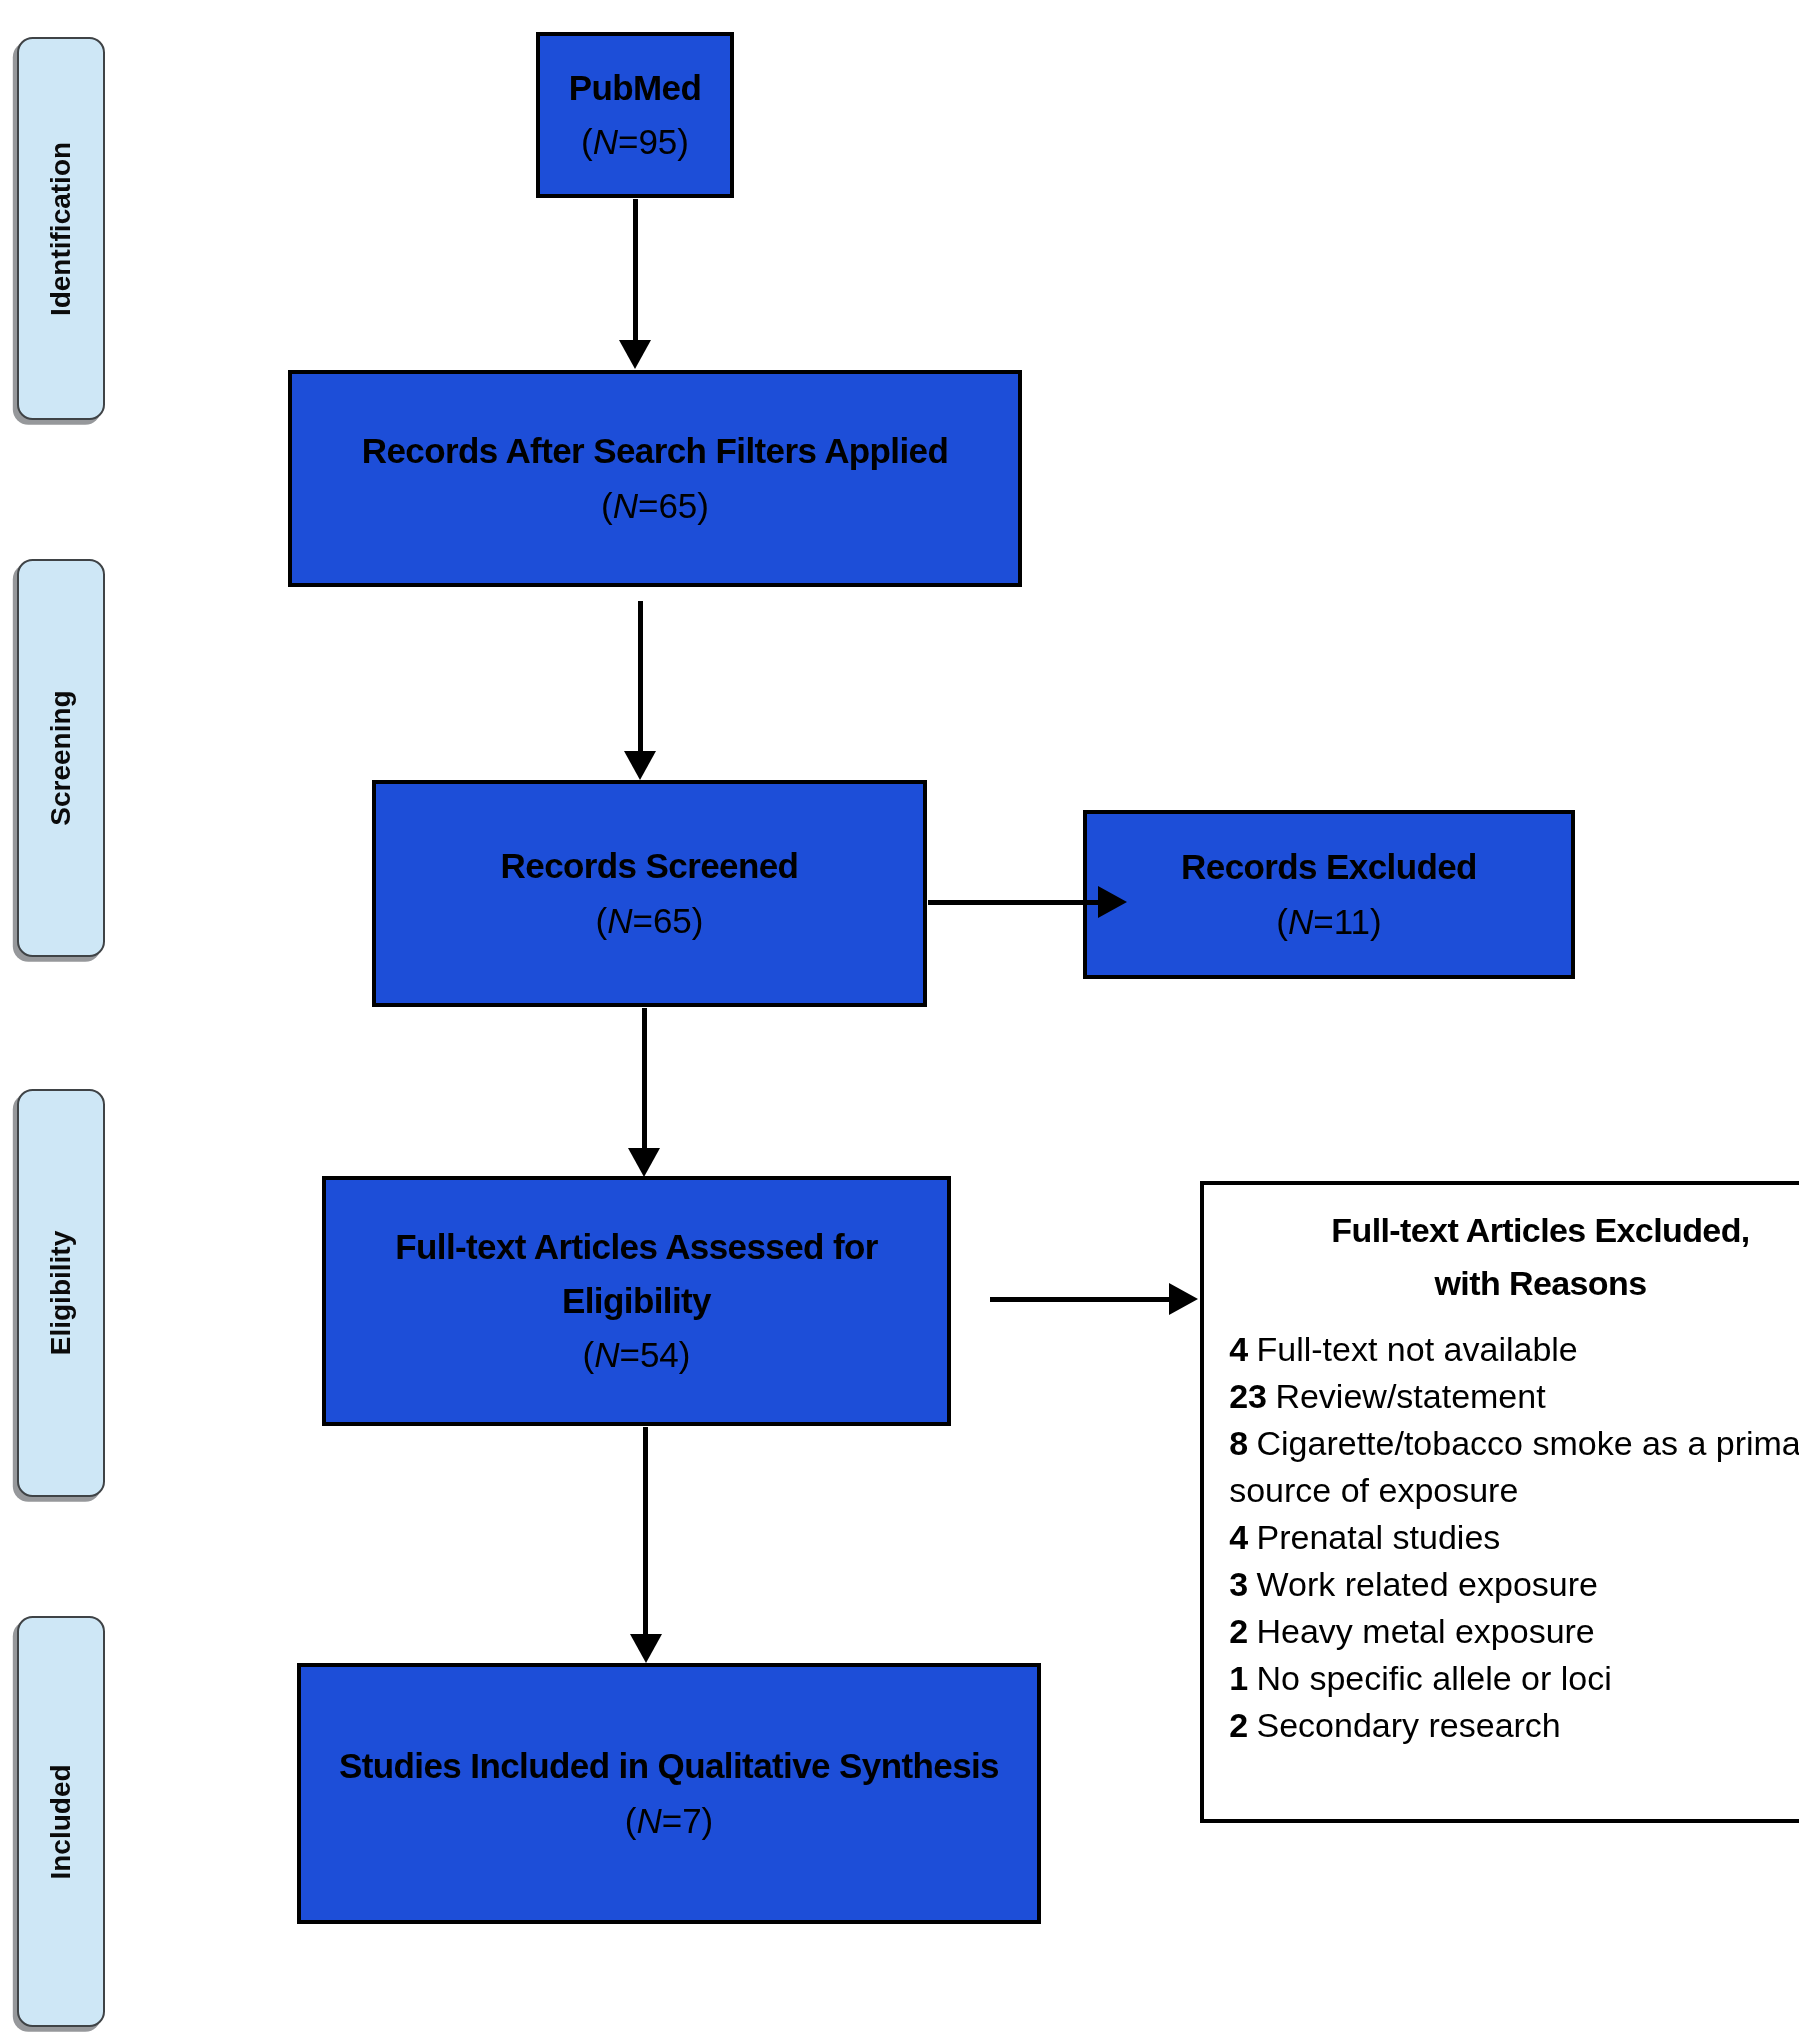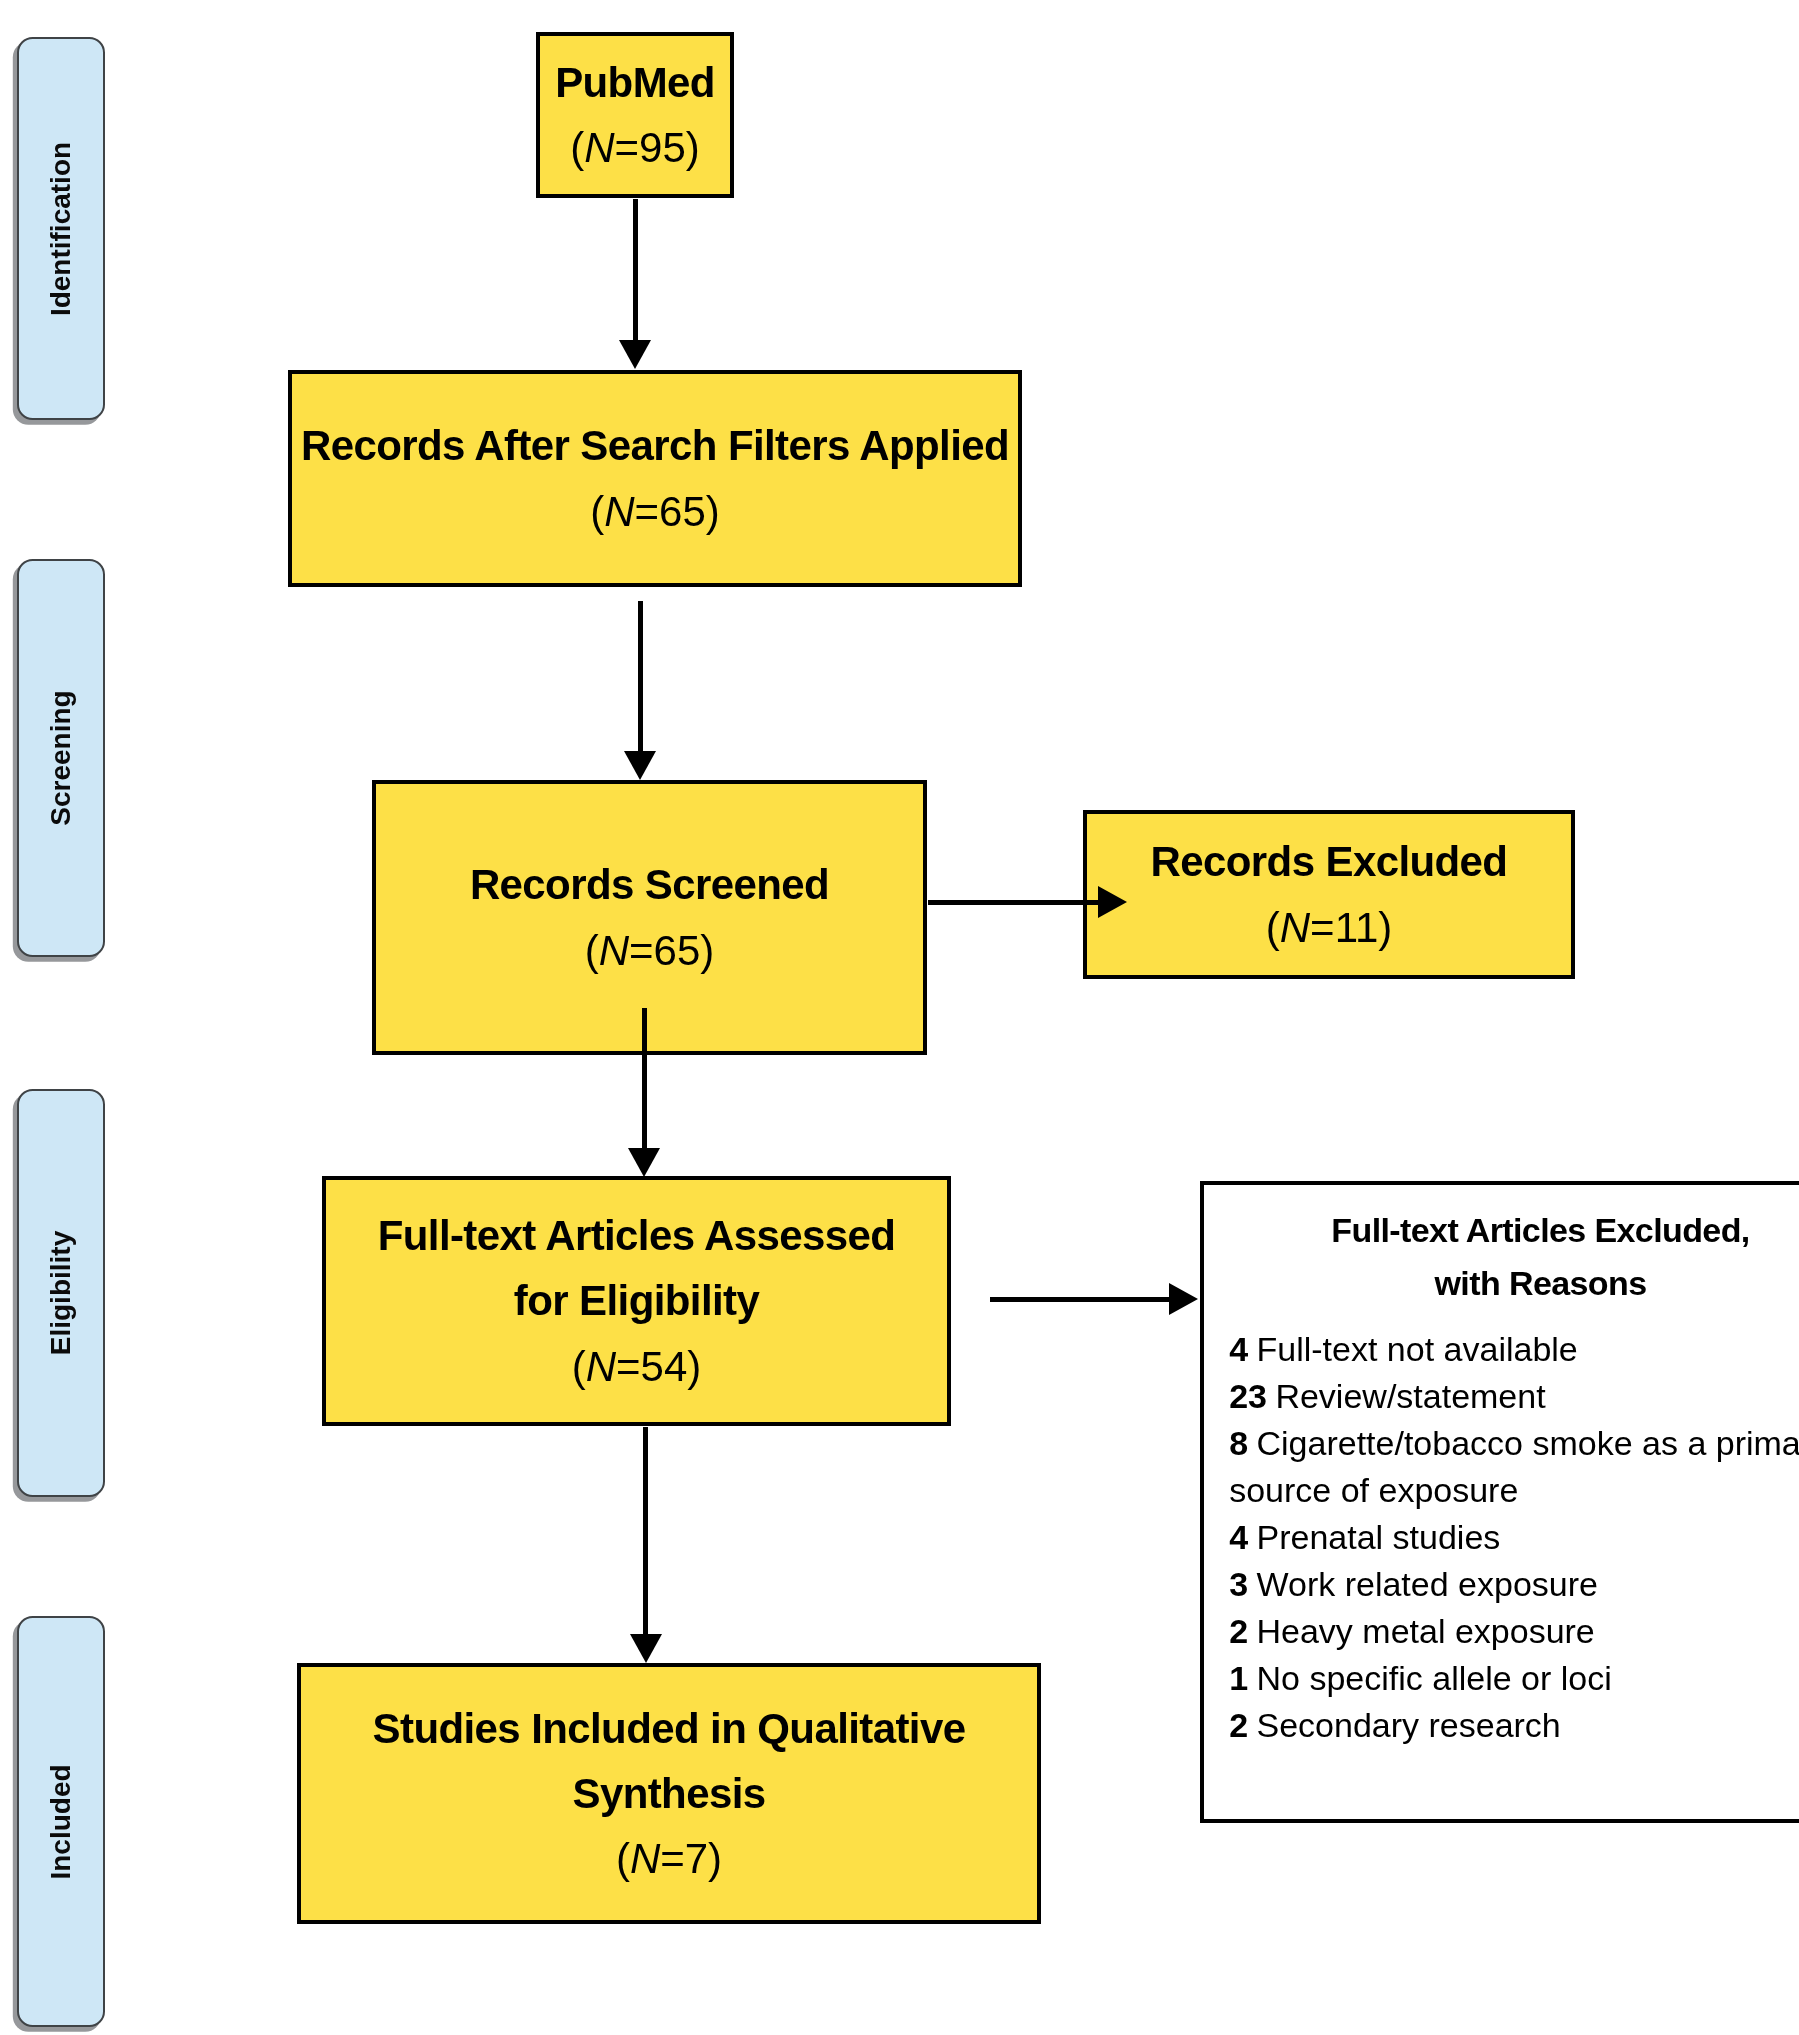--- a/index.html
+++ b/index.html
@@ -29,35 +29,35 @@
     color: #0b0b0b;
   }
   #stage-identification { top: 37px;   height: 383px; }
   #stage-screening      { top: 559px;  height: 398px; }
   #stage-eligibility    { top: 1089px; height: 408px; }
   #stage-included       { top: 1616px; height: 411px; }
 
   
   .box {
     position: absolute;
-    background: #fde047;
+    background: #1d4ed8;
     border: 4.2px solid #000000;
     box-sizing: border-box;
     display: flex; flex-direction: column;
     align-items: center; justify-content: center;
     text-align: center;
-    font-size: 42px; line-height: 1.55;
+    font-size: 35px; line-height: 1.55;
   }
   .box-title { font-weight: bold; letter-spacing: -0.6px; }
   .box-n { font-weight: normal; }
   .box-n i { font-style: italic; }
 
   #box-pubmed   { left: 536px;  top: 32px;   width: 198px;  height: 166px; }
   #box-filters  { left: 288px;  top: 370px;  width: 734px; height: 217px; }
-  #box-screened { left: 372px;  top: 780px; width: 555px;  height: 275px; align-items: center; }
+  #box-screened { left: 372px;  top: 780px; width: 555px;  height: 227px; align-items: center; }
   #box-excluded { left: 1083px; top: 810px; width: 492px;  height: 169px; }
   #box-fulltext { left: 322px;  top: 1176px; width: 629px; height: 250px; padding: 0 24px; }
   #box-included { left: 297px;  top: 1663px; width: 744px; height: 261px; }
 
   
   #box-reasons {
     left: 1200px; top: 1181px; width: 681px; height: 642px;
     position: absolute;
     background: #ffffff;
     border: 4.2px solid #000000;

